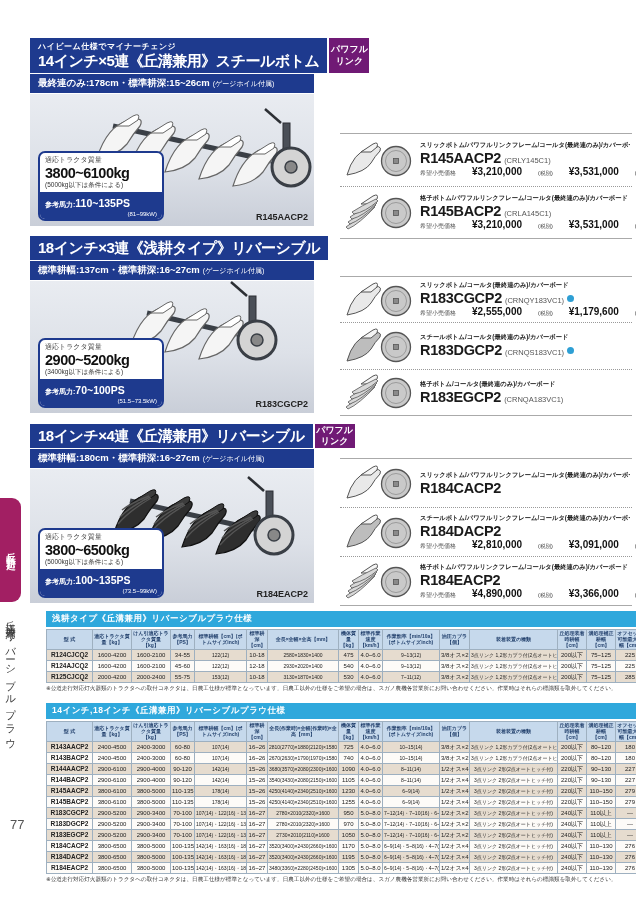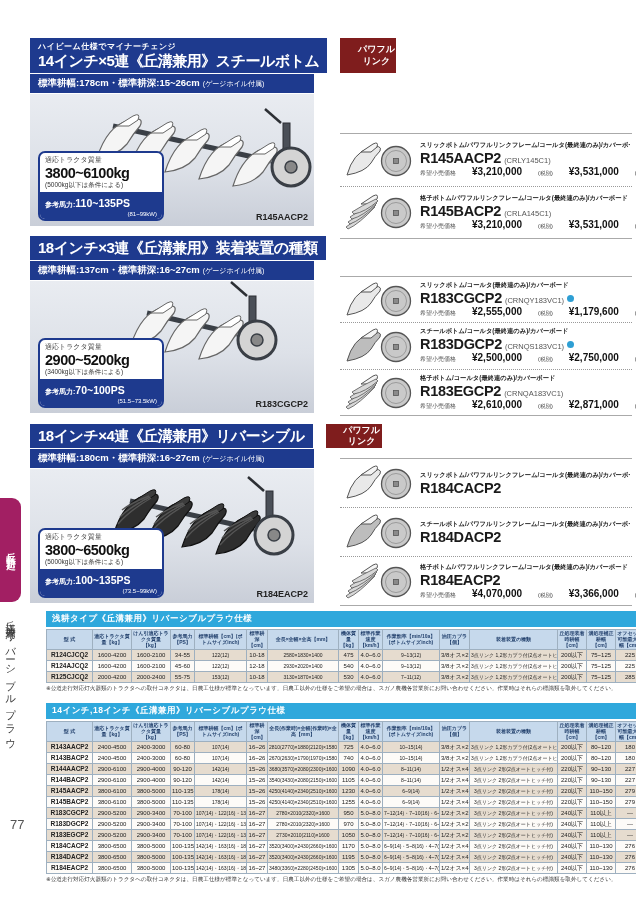--- a/index.html
+++ b/index.html
@@ -25,23 +25,22 @@
   .page-num{position:absolute;left:10px;top:817px;font-size:13px;color:#555;}
 
   
   .section{position:absolute;left:30px;width:284px;}
   .sec1{top:38px;} .sec2{top:236px;} .sec3{top:424px;}
   .sec-head{display:flex;align-items:stretch;}
   .head-main{flex:1;background:#1e3a8e;color:#fff;padding:3px 8px 2px 8px;}
   .tagline{font-size:8px;font-weight:bold;letter-spacing:.5px;}
   .sec-title{font-size:15px;font-weight:bold;letter-spacing:-.5px;white-space:nowrap;}
   .badge{
-    width:62px;background:#7f1d1d;color:#fff;display:flex;align-items:center;justify-content:center;
-    margin-left:13px;
-    padding-left:16px;
+    width:62px;background:#701a75;color:#fff;display:flex;align-items:center;justify-content:center;
+    margin-left:2px;
   }
   .badge span{display:block;width:40px;text-align:center;font-size:9px;font-weight:bold;line-height:1.25;}
   .sub-bar{
     background:#1e3a8e;color:#fff;margin-top:1px;padding:3px 8px;
     font-size:9.5px;font-weight:bold;white-space:nowrap;
   }
   .sub-note{font-size:7px;font-weight:normal;margin-left:3px;}
   .img-area{
     position:relative;height:132px;margin-top:1px;
     background:linear-gradient(180deg,#e9ecf1 0%,#dde1e8 55%,#c9ced8 100%);
@@ -115,21 +114,21 @@
   <div class="sec-head">
     <div class="head-main">
       <div class="tagline">ハイビーム仕様でマイナーチェンジ</div>
       <div class="sec-title">14インチ×5連《丘溝兼用》スチールボトム</div>
     </div>
     <div class="badge">
         <span>パワフルリンク</span>
       </div>
   </div>
   <div class="sub-bar">
-    <span>標準耕幅:178cm・標準耕深:15~26cm</span><span class="sub-note">(ゲージホイル付属)</span>
+    <span>最終連のみ:178cm・標準耕深:15~26cm</span><span class="sub-note">(ゲージホイル付属)</span>
   </div>
   <div class="img-area">
     <div><svg width="302" height="132" viewBox="0 0 302 132">
           <line x1="83" y1="32" x2="241" y2="67" stroke="#3a3f46" stroke-width="5"></line>
           <g transform="translate(65,18)">
       <path d="M2 46 Q12 14 34 8 Q50 4 45 14 Q38 22 32 32 Q22 44 2 46 Z" fill="#f5f5f5" stroke="#666" stroke-width="1.2"></path>
       <path d="M22 14 L38 4 Q46 0 43 8 L34 14 Z" fill="#ffffff" stroke="#666" stroke-width="1"></path>
           </g>
           <g transform="translate(99,25)">
       <path d="M2 46 Q12 14 34 8 Q50 4 45 14 Q38 22 32 32 Q22 44 2 46 Z" fill="#f5f5f5" stroke="#666" stroke-width="1.2"></path>
@@ -161,21 +160,21 @@
         <div class="pk">(81~99kW)</div>
       </div>
     </div>
     <div class="model-label">R145AACP2</div>
   </div>
 </div>
 
 <div class="section sec2">
   <div class="sec-head">
     <div class="head-main">
-      <div class="sec-title">18インチ×3連《丘溝兼用》装着装置の種類</div>
+      <div class="sec-title">18インチ×3連《浅耕タイプ》リバーシブル</div>
     </div>
   </div>
   <div class="sub-bar">
     <span>標準耕幅:137cm・標準耕深:16~27cm</span><span class="sub-note">(ゲージホイル付属)</span>
   </div>
   <div class="img-area">
     <div><svg width="302" height="132" viewBox="0 0 302 132">
           <line x1="117" y1="32" x2="207" y2="53" stroke="#3a3f46" stroke-width="5"></line>
           <g transform="translate(99,18)">
       <path d="M2 46 Q12 14 34 8 Q50 4 45 14 Q38 22 32 32 Q22 44 2 46 Z" fill="#f5f5f5" stroke="#666" stroke-width="1.2"></path>
@@ -368,27 +367,20 @@
     </g>
   </svg>
       </div>
       <div class="prod-txt">
         <div class="prod-cap">スチールボトム/コールタ(最終連のみ)/カバーボード</div>
         <div class="prod-model-row">
           <span class="prod-model">R183DGCP2</span>
           <span class="prod-code">(CRNQS183VC1)</span>
           <span class="dot"></span>
         </div>
-        <div class="prod-price">
-          <span class="pp-label">希望小売価格</span>
-          <span class="pp-val">¥2,500,000</span>
-          <span class="pp-tax">(税別)</span>
-          <span class="pp-val">¥2,750,000</span>
-          <span class="pp-tax">(税込)</span>
-        </div>
       </div>
     </div>
     <div class="prod">
       <div class="prod-icon">
         <svg width="70" height="42" viewBox="0 0 70 42">
     <path d="M18 13 L30 5 Q36 2 34 8 L28 13 Z" fill="#f4f4f4" stroke="#555" stroke-width="1"></path>
           <path d="M3 36 Q12 30 30 14 l2 2 Q16 33 5 38 Z" fill="#d8d8d8" stroke="#555" stroke-width="0.8"></path>
           <path d="M5 31 Q14 25 31 12 l2 2 Q18 29 7 33 Z" fill="#d8d8d8" stroke="#555" stroke-width="0.8"></path>
           <path d="M7 26 Q16 20 32 10 l2 2 Q20 25 9 28 Z" fill="#d8d8d8" stroke="#555" stroke-width="0.8"></path>
           <path d="M9 21 Q18 15 33 8 l2 2 Q22 21 11 23 Z" fill="#d8d8d8" stroke="#555" stroke-width="0.8"></path>
@@ -398,27 +390,20 @@
       <rect x="50.5" y="19.5" width="5" height="5" fill="#8a8a8a" stroke="#555" stroke-width="0.8"></rect>
     </g>
   </svg>
       </div>
       <div class="prod-txt">
         <div class="prod-cap">格子ボトム/コールタ(最終連のみ)/カバーボード</div>
         <div class="prod-model-row">
           <span class="prod-model">R183EGCP2</span>
           <span class="prod-code">(CRNQA183VC1)</span>
         </div>
-        <div class="prod-price">
-          <span class="pp-label">希望小売価格</span>
-          <span class="pp-val">¥2,610,000</span>
-          <span class="pp-tax">(税別)</span>
-          <span class="pp-val">¥2,871,000</span>
-          <span class="pp-tax">(税込)</span>
-        </div>
       </div>
     </div>
   </div>
 <div class="pgroup pg3">
     <div class="prod">
       <div class="prod-icon">
         <svg width="70" height="42" viewBox="0 0 70 42">
     <path d="M4 36 Q10 14 26 9 Q40 5 37 12 Q32 17 28 24 Q22 33 4 36 Z" fill="#e9e9e9" stroke="#555" stroke-width="1"></path>
                <path d="M18 13 L30 5 Q36 2 34 8 L28 13 Z" fill="#f4f4f4" stroke="#555" stroke-width="1"></path>
     <g>
@@ -444,20 +429,27 @@
       <circle cx="53" cy="22" r="14.5" fill="#c9c9c9" stroke="#555" stroke-width="1.3"></circle>
       <circle cx="53" cy="22" r="10.5" fill="none" stroke="#8f8f8f" stroke-width="0.8"></circle>
       <rect x="50.5" y="19.5" width="5" height="5" fill="#8a8a8a" stroke="#555" stroke-width="0.8"></rect>
     </g>
   </svg>
       </div>
       <div class="prod-txt">
         <div class="prod-cap">スチールボトム/パワフルリンクフレーム/コールタ(最終連のみ)/カバーボード</div>
         <div class="prod-model-row">
           <span class="prod-model">R184DACP2</span>
+        </div>
+        <div class="prod-price">
+          <span class="pp-label">希望小売価格</span>
+          <span class="pp-val">¥2,810,000</span>
+          <span class="pp-tax">(税別)</span>
+          <span class="pp-val">¥3,091,000</span>
+          <span class="pp-tax">(税込)</span>
         </div>
       </div>
     </div>
     <div class="prod">
       <div class="prod-icon">
         <svg width="70" height="42" viewBox="0 0 70 42">
     <path d="M18 13 L30 5 Q36 2 34 8 L28 13 Z" fill="#f4f4f4" stroke="#555" stroke-width="1"></path>
           <path d="M3 36 Q12 30 30 14 l2 2 Q16 33 5 38 Z" fill="#d8d8d8" stroke="#555" stroke-width="0.8"></path>
           <path d="M5 31 Q14 25 31 12 l2 2 Q18 29 7 33 Z" fill="#d8d8d8" stroke="#555" stroke-width="0.8"></path>
           <path d="M7 26 Q16 20 32 10 l2 2 Q20 25 9 28 Z" fill="#d8d8d8" stroke="#555" stroke-width="0.8"></path>
@@ -469,21 +461,21 @@
     </g>
   </svg>
       </div>
       <div class="prod-txt">
         <div class="prod-cap">格子ボトム/パワフルリンクフレーム/コールタ(最終連のみ)/カバーボード</div>
         <div class="prod-model-row">
           <span class="prod-model">R184EACP2</span>
         </div>
         <div class="prod-price">
           <span class="pp-label">希望小売価格</span>
-          <span class="pp-val">¥4,070,000</span>
+          <span class="pp-val">¥4,890,000</span>
           <span class="pp-tax">(税別)</span>
           <span class="pp-val">¥3,366,000</span>
           <span class="pp-tax">(税込)</span>
         </div>
       </div>
     </div>
   </div>
 
 <div class="tblwrap t1">
   <div class="tbl-title">浅耕タイプ《丘溝兼用》リバーシブルプラウ仕様</div>

